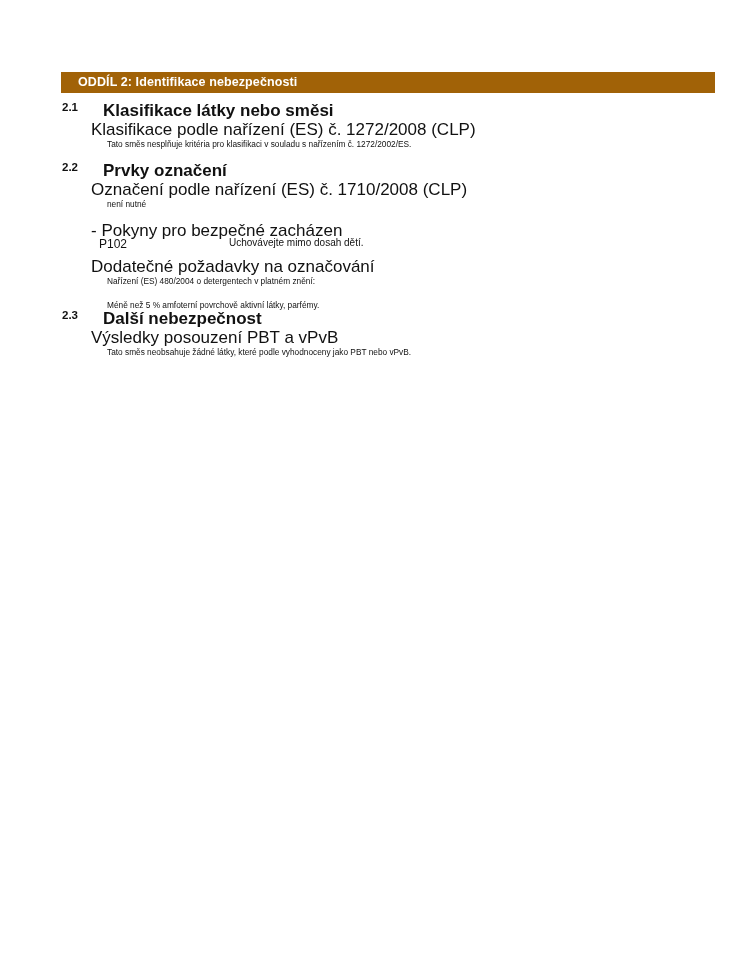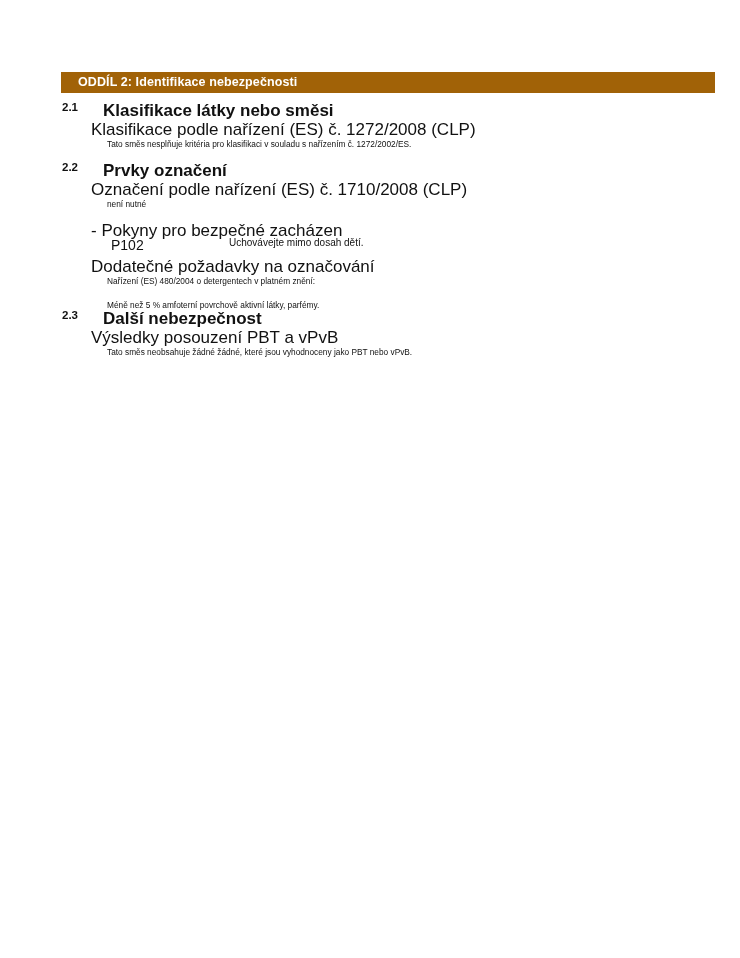--- a/index.html
+++ b/index.html
@@ -6,21 +6,21 @@
     body { width:740px; height:958px; position:relative; overflow:hidden;
       font-family:"Liberation Sans", sans-serif; color:#111; }
     .section-bar { position:absolute; left:61px; top:72px; width:654px; height:21px;
       background:#a16207; color:#fff; font-weight:bold; font-size:12.5px;
       line-height:21px; padding-left:17px; box-sizing:border-box; letter-spacing:0.1px; }
     .abs { position:absolute; white-space:nowrap; }
     .num { left:62px; font-weight:bold; font-size:11.5px; }
     .h2 { left:103px; font-weight:bold; font-size:17px; }
     .h3 { left:91px; font-size:17px; }
     .body { left:107px; font-size:8.3px; }
-    .code { left:111px; font-size:14px; }
+    .code { left:99px; font-size:12px; }
     .phrase { left:229px; font-size:10px; }
   </style>
 </head>
 <body>
 
 <div class="section-bar">ODDÍL 2: Identifikace nebezpečnosti</div>
 
 <div class="abs num" style="top:101px">2.1</div>
 <div class="abs h2" style="top:101px">Klasifikace látky nebo směsi</div>
 <div class="abs h3" style="top:120px">Klasifikace podle nařízení (ES) č. 1272/2008 (CLP)</div>
@@ -33,13 +33,13 @@
 <div class="abs h3" style="top:221px">- Pokyny pro bezpečné zacházen</div>
 <div class="abs code" style="top:237px">P102</div>
 <div class="abs phrase" style="top:237px">Uchovávejte mimo dosah dětí.</div>
 <div class="abs h3" style="top:257px">Dodatečné požadavky na označování</div>
 <div class="abs body" style="top:276px">Nařízení (ES) 480/2004 o detergentech v platném znění:</div>
 <div class="abs body" style="top:300px">Méně než 5 % amfoterní povrchově aktivní látky, parfémy.</div>
 
 <div class="abs num" style="top:309px">2.3</div>
 <div class="abs h2" style="top:309px">Další nebezpečnost</div>
 <div class="abs h3" style="top:328px">Výsledky posouzení PBT a vPvB</div>
-<div class="abs body" style="top:347px">Tato směs neobsahuje žádné žádné, které jsou vyhodnoceny jako PBT nebo vPvB.</div>
+<div class="abs body" style="top:347px">Tato směs neobsahuje žádné látky, které podle vyhodnoceny jako PBT nebo vPvB.</div>
 
 </body></html>

